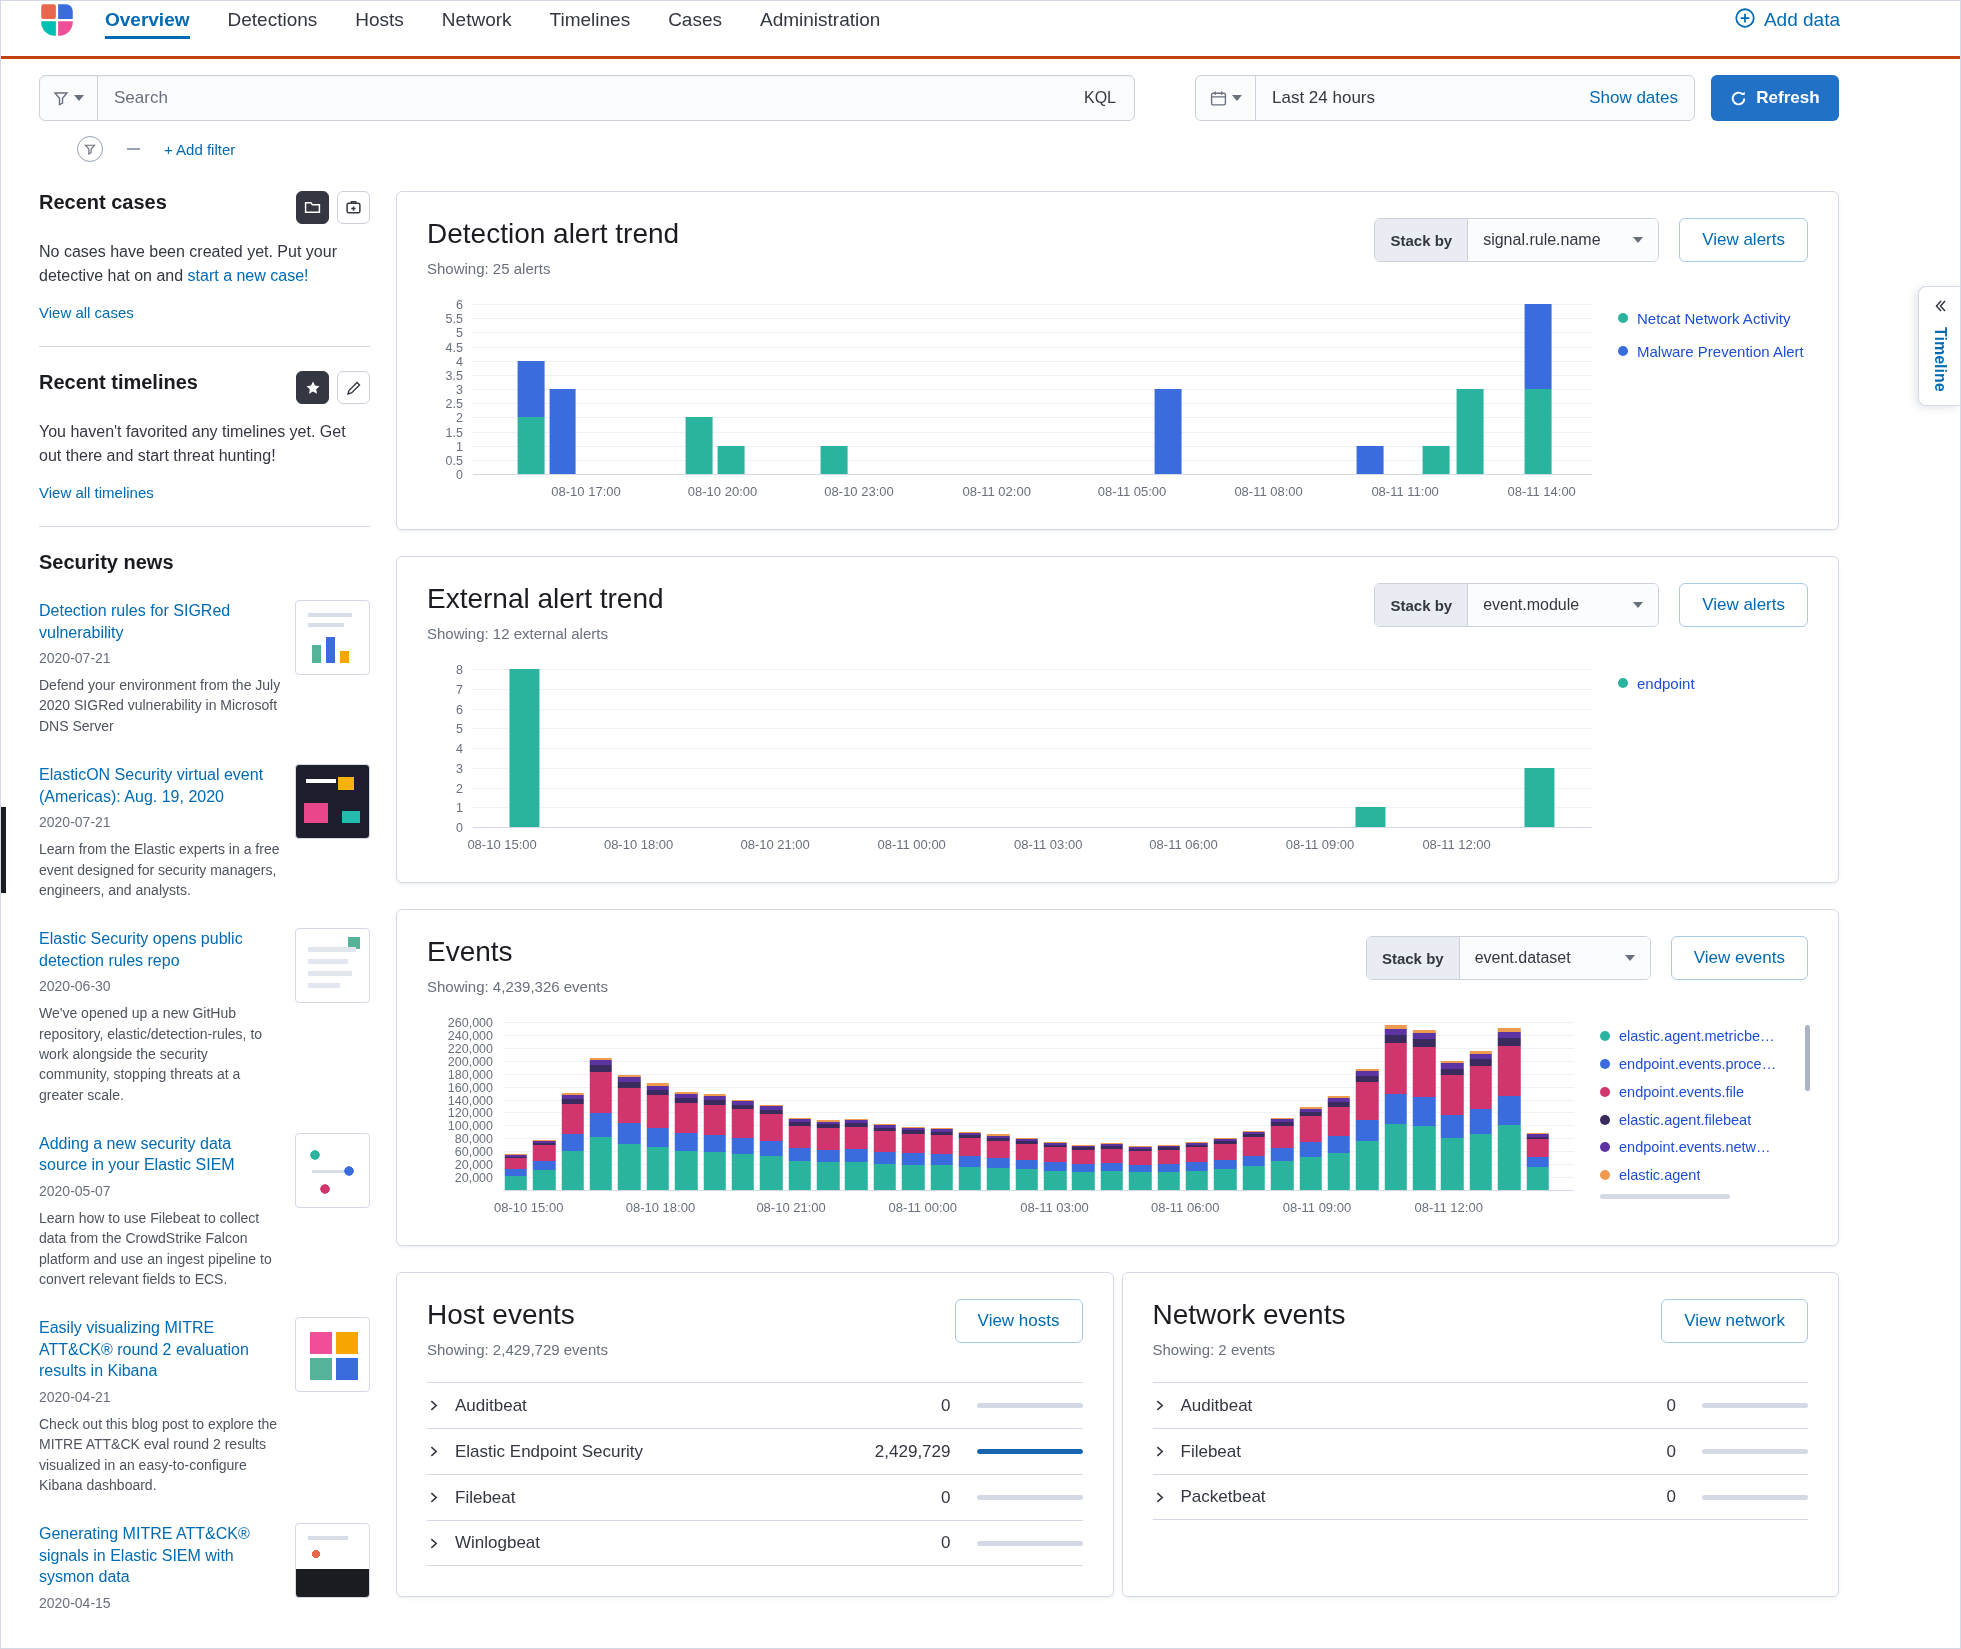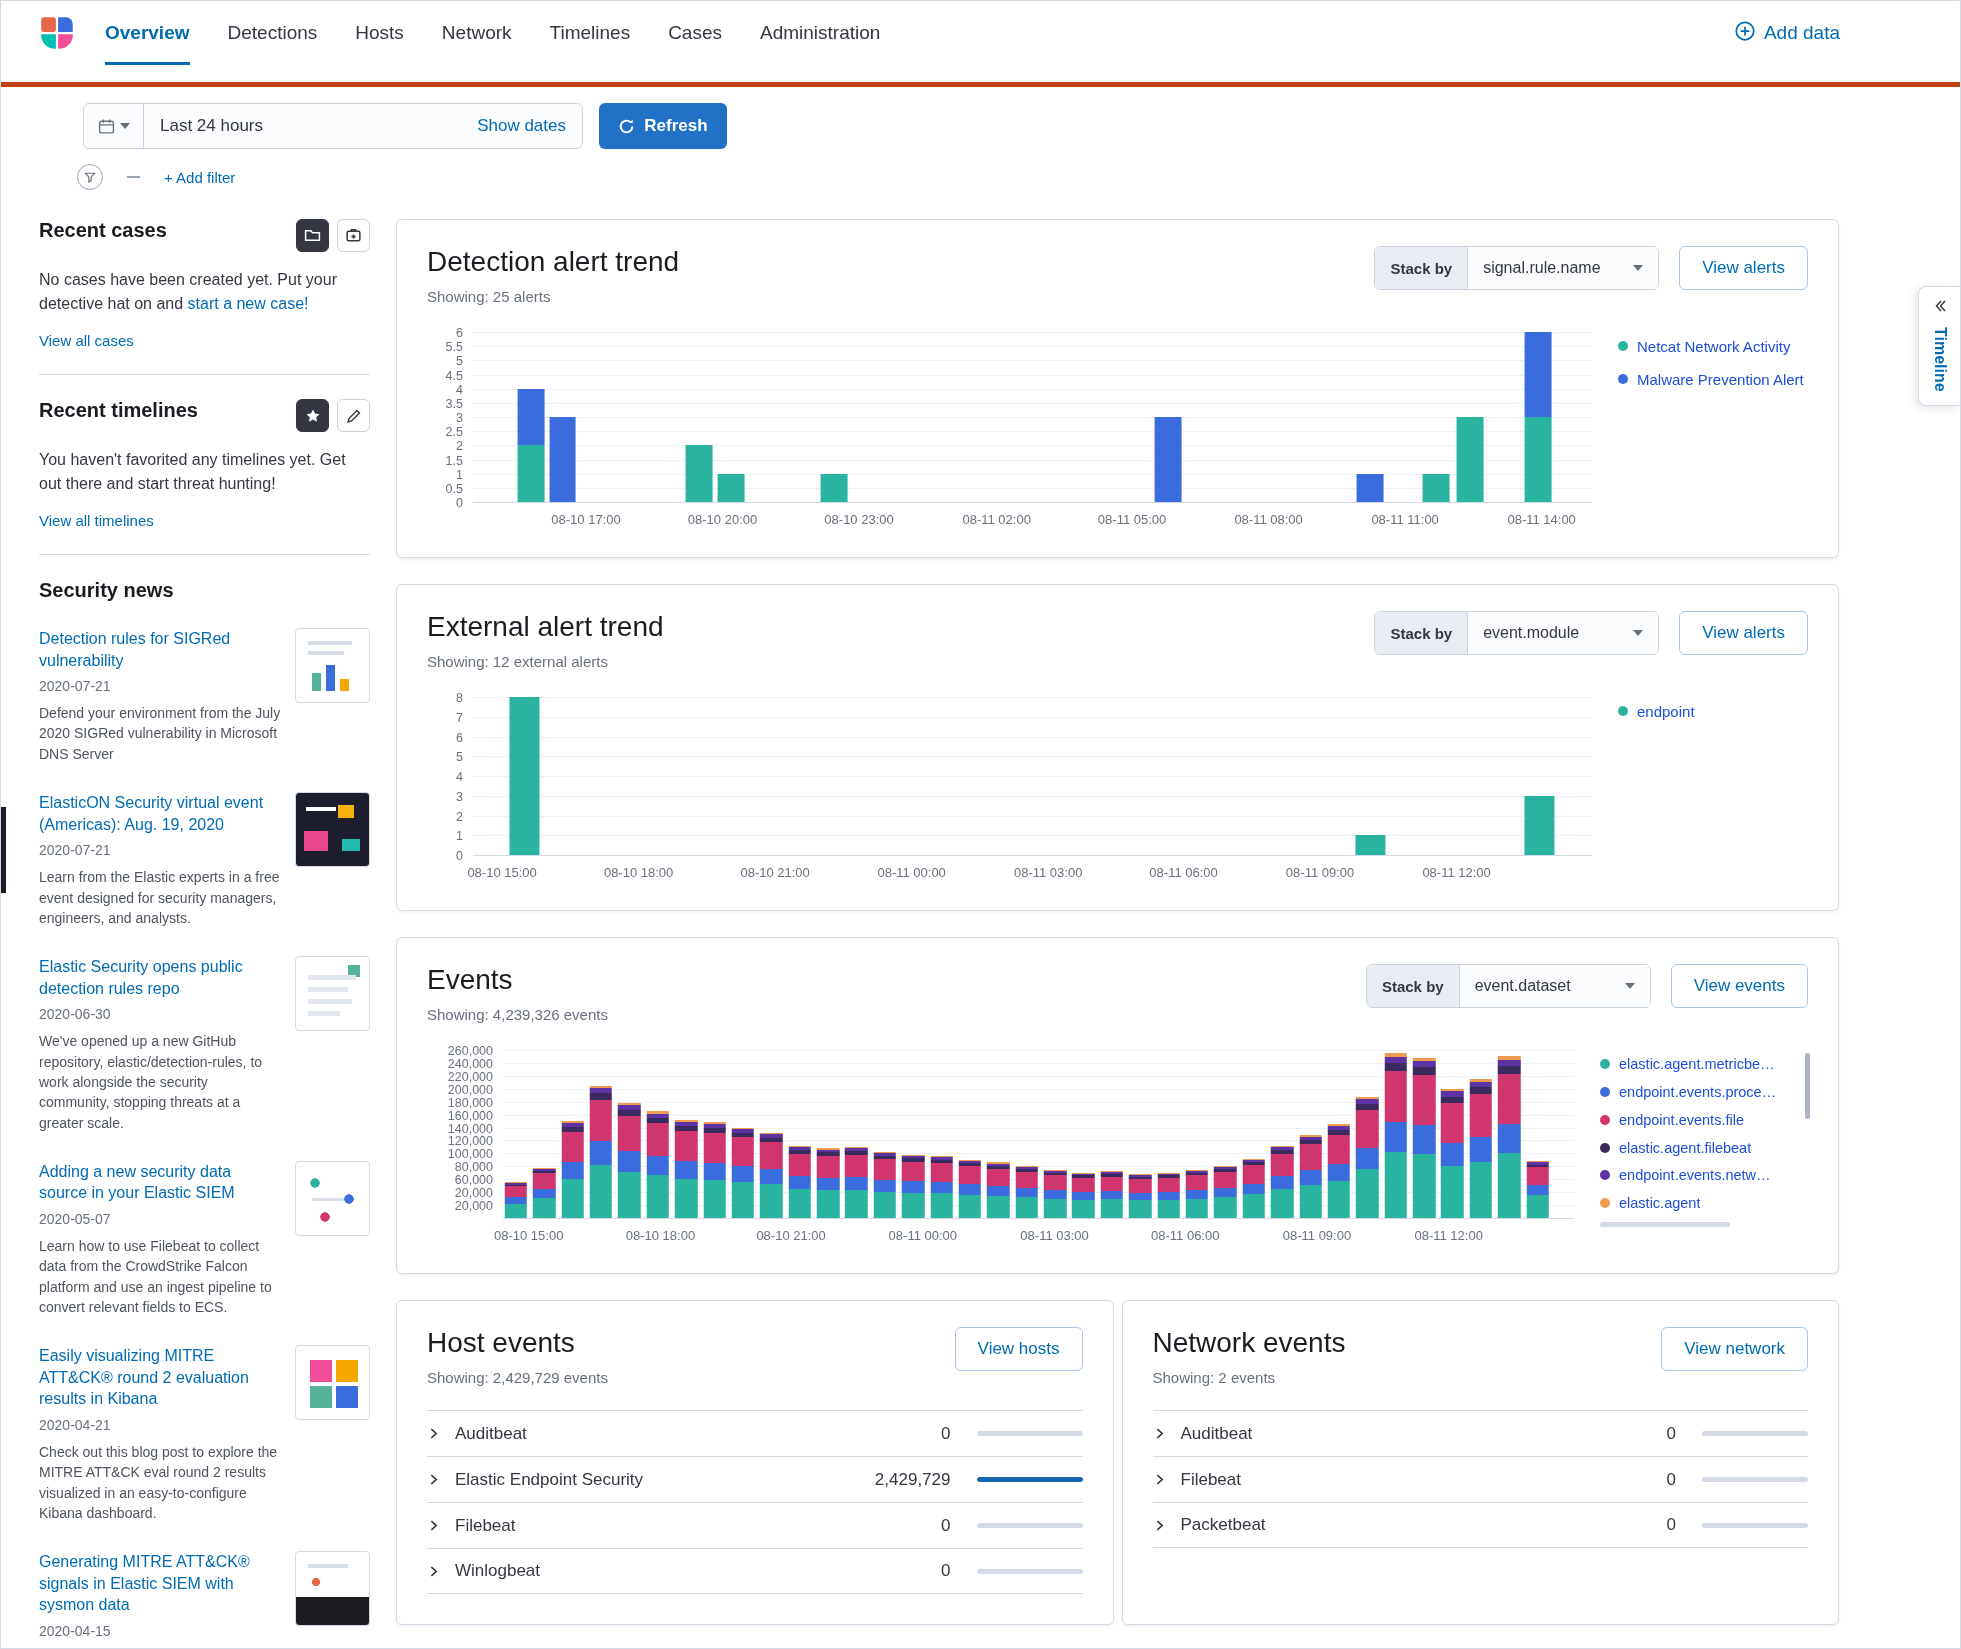--- a/index.html
+++ b/index.html
@@ -1,20 +1,20 @@
 <!DOCTYPE html>
 <html><head>
 <meta charset="utf-8">
 <style>
   * { box-sizing: border-box; }
   body { margin:0; font-family:"Liberation Sans", sans-serif; color:#343741; background:#f5f7fa; }
   .page { position:relative; width:1961px; height:1649px; background:#fff; border:1px solid #d3dae6; overflow:hidden; }
 
   
-  .topnav { display:flex; align-items:center; height:86px; padding:0 120px 17px 38px; border-bottom:5px solid #c2410c; }
+  .topnav { display:flex; align-items:center; height:58px; padding:0 120px 17px 38px; border-bottom:3px solid #c2410c; }
   .logo { width:36px; height:36px; margin-right:30px; cursor:pointer; flex:none; }
   .tabs { display:flex; gap:38px; height:100%; }
   .tab { display:flex; align-items:center; height:100%; font-size:19px; font-weight:500; color:#343741; border-bottom:3px solid transparent; padding-top:3px; cursor:pointer; }
   .tab.active { color:#006BB4; border-bottom-color:#006BB4; font-weight:600; }
   .add-data { margin-left:auto; display:flex; align-items:center; gap:9px; color:#006BB4; font-size:19px; cursor:pointer; }
 
   
   .querybar { padding:16px 121px 0 38px; }
   .qrow { display:flex; gap:16px; }
   .searchbox { flex:1; display:flex; align-items:center; height:46px; border:1px solid #cbd2dc; border-radius:6px; background:#fbfcfd; box-shadow: inset 0 1px 2px rgba(0,0,0,0.04); }
@@ -147,20 +147,30 @@
             <circle cx="8" cy="8" r="7" fill="none" stroke="#006BB4" stroke-width="1.4"></circle>
             <path d="M8 4.5v7M4.5 8h7" stroke="#006BB4" stroke-width="1.4"></path>
           </svg>
       </span>
       <span>Add data</span>
     </div>
   </header>
 
   <div class="querybar">
     <div class="qrow">
+      <div class="searchbox">
+        <button class="sq-btn">
+          <svg width="16" height="16" viewBox="0 0 16 16">
+              <path d="M2 3h12l-4.5 5.2V13l-3 1.6V8.2z" fill="none" stroke="#69707D" stroke-width="1.4"></path>
+            </svg>
+          <span class="caret"></span>
+        </button>
+        <input class="search-input" placeholder="Search" style="">
+        <span class="kql">KQL</span>
+      </div>
       <div class="datebox">
         <div class="cal-seg">
           <svg width="17" height="17" viewBox="0 0 16 16">
               <rect x="1.5" y="3" width="13" height="11" rx="1.5" fill="none" stroke="#69707D" stroke-width="1.3"></rect>
               <path d="M1.5 6.5h13M5 1.5v3M11 1.5v3" stroke="#69707D" stroke-width="1.3"></path>
             </svg>
           <span class="caret"></span>
         </div>
         <span class="timerange">Last 24 hours</span>
         <span class="show-dates">Show dates</span>

